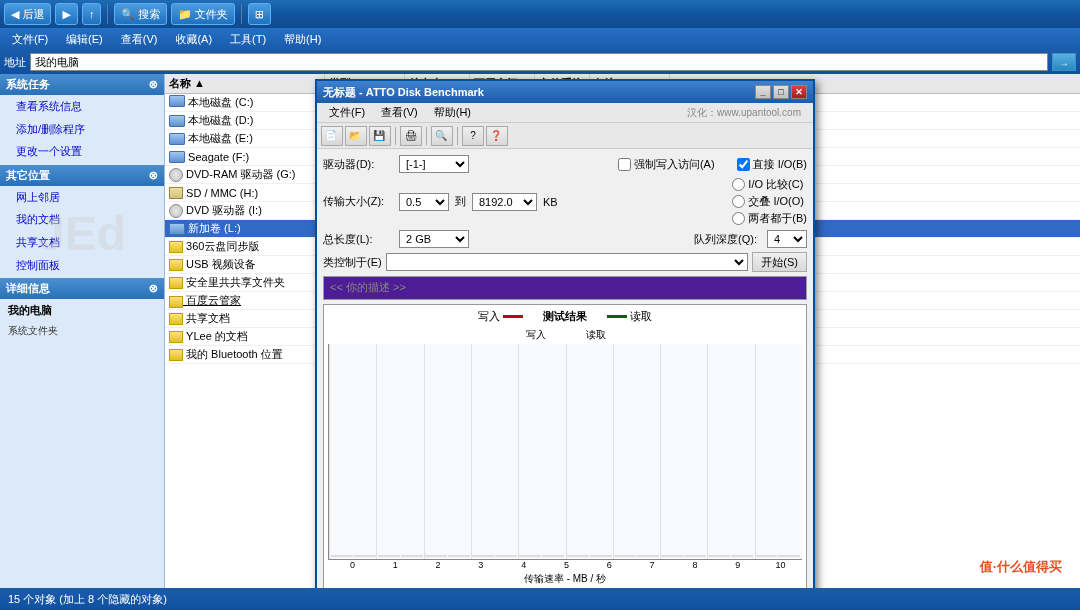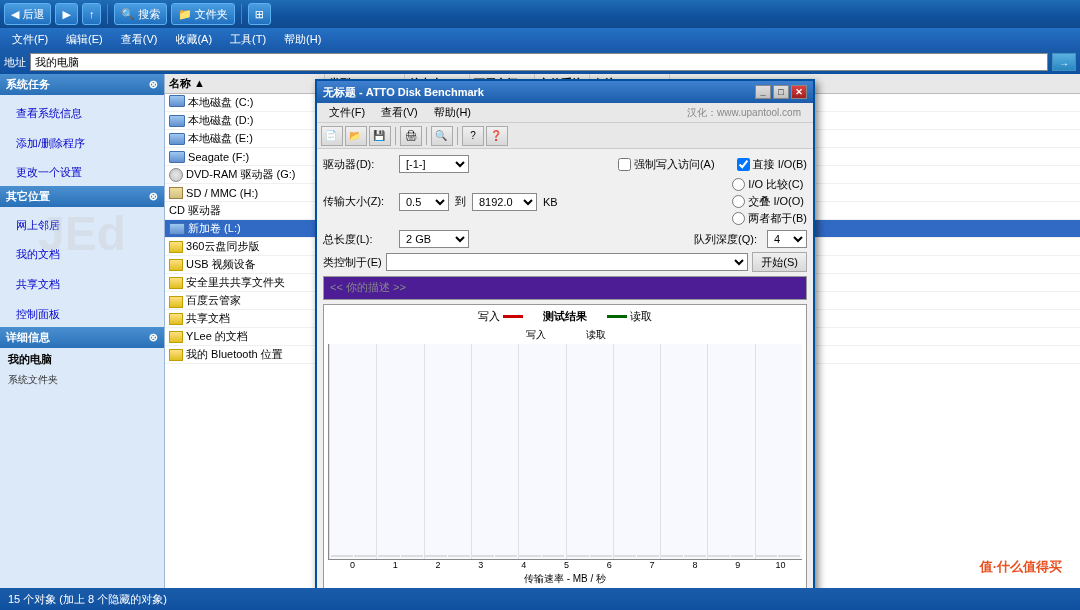--- a/index.html
+++ b/index.html
@@ -116,21 +116,21 @@
       color: white;
       font-size: 11px;
       font-weight: bold;
       padding: 3px 6px;
       display: flex;
       align-items: center;
       justify-content: space-between;
       cursor: pointer;
     }
     .sidebar-item {
-      padding: 10px 8px 2px 16px;
+      padding: 3px 8px 2px 16px;
       font-size: 11px;
       color: #0000cc;
       cursor: pointer;
       line-height: 1.6;
     }
 
     
     .file-list {
       flex: 1;
       overflow-y: auto;
@@ -575,20 +575,23 @@
     <div class="file-cell col-name" style="color:#000;;display:flex;align-items:flex-start;">
       <span style="display:inline-block;width:14px;height:12px;background:linear-gradient(to bottom,#f0e0a0,#d0c080);border:1px solid #a08040;vertical-align:middle;"></span>&nbsp;SD / MMC (H:)
     </div>
     <div class="file-cell col-type" style="color:#000;">可移动磁盘</div>
     <div class="file-cell col-total" style="color:#000;"></div>
     <div class="file-cell col-free" style="color:#000;"></div>
     <div class="file-cell col-fs" style="color:#000;"></div>
     <div class="file-cell col-notes" style="color:#000;"></div>
   </div>
         <div class="file-row" style="">
+    <div class="file-cell col-name" style="color:#000;;display:flex;align-items:center;">
+      <span style="display:inline-block;width:14px;height:14px;border-radius:50%;background:radial-gradient(circle,#e8e8e8,#c0c0c0);border:1px solid #888;vertical-align:middle;"></span>&nbsp;DVD 驱动器 (I:)
+    </div>
     <div class="file-cell col-type" style="color:#000;">CD 驱动器</div>
     <div class="file-cell col-total" style="color:#000;"></div>
     <div class="file-cell col-free" style="color:#000;"></div>
     <div class="file-cell col-fs" style="color:#000;"></div>
     <div class="file-cell col-notes" style="color:#000;"></div>
   </div>
         <div class="file-row selected-row" style="background: rgb(49, 106, 197);">
     <div class="file-cell col-name" style="color:white;;display:flex;align-items:center;">
       <span style="display:inline-block;width:16px;height:12px;background:linear-gradient(to bottom,#a0c8f0,#6090d0);border:1px solid #4070b0;border-radius:1px;vertical-align:middle;"></span>&nbsp;新加卷 (L:)
     </div>
@@ -622,21 +625,21 @@
     <div class="file-cell col-name" style="color:#000;;display:flex;align-items:center;">
       <span style="display:inline-block;width:14px;height:12px;background:linear-gradient(to bottom,#ffe080,#e0c020);border:1px solid #c0a000;vertical-align:middle;"></span>&nbsp;安全里共共享文件夹
     </div>
     <div class="file-cell col-type" style="color:#000;">系统文件夹</div>
     <div class="file-cell col-total" style="color:#000;"></div>
     <div class="file-cell col-free" style="color:#000;"></div>
     <div class="file-cell col-fs" style="color:#000;"></div>
     <div class="file-cell col-notes" style="color:#000;"></div>
   </div>
         <div class="file-row" style="">
-    <div class="file-cell col-name" style="color:#000;;display:flex;align-items:flex-end;">
+    <div class="file-cell col-name" style="color:#000;;display:flex;align-items:flex-end;text-decoration:underline;">
       <span style="display:inline-block;width:14px;height:12px;background:linear-gradient(to bottom,#ffe080,#e0c020);border:1px solid #c0a000;vertical-align:middle;"></span>&nbsp;百度云管家
     </div>
     <div class="file-cell col-type" style="color:#000;">系统文件夹</div>
     <div class="file-cell col-total" style="color:#000;"></div>
     <div class="file-cell col-free" style="color:#000;"></div>
     <div class="file-cell col-fs" style="color:#000;"></div>
     <div class="file-cell col-notes" style="color:#000;"></div>
   </div>
         <div class="file-row" style="">
     <div class="file-cell col-name" style="color:#000;;display:flex;align-items:center;">

